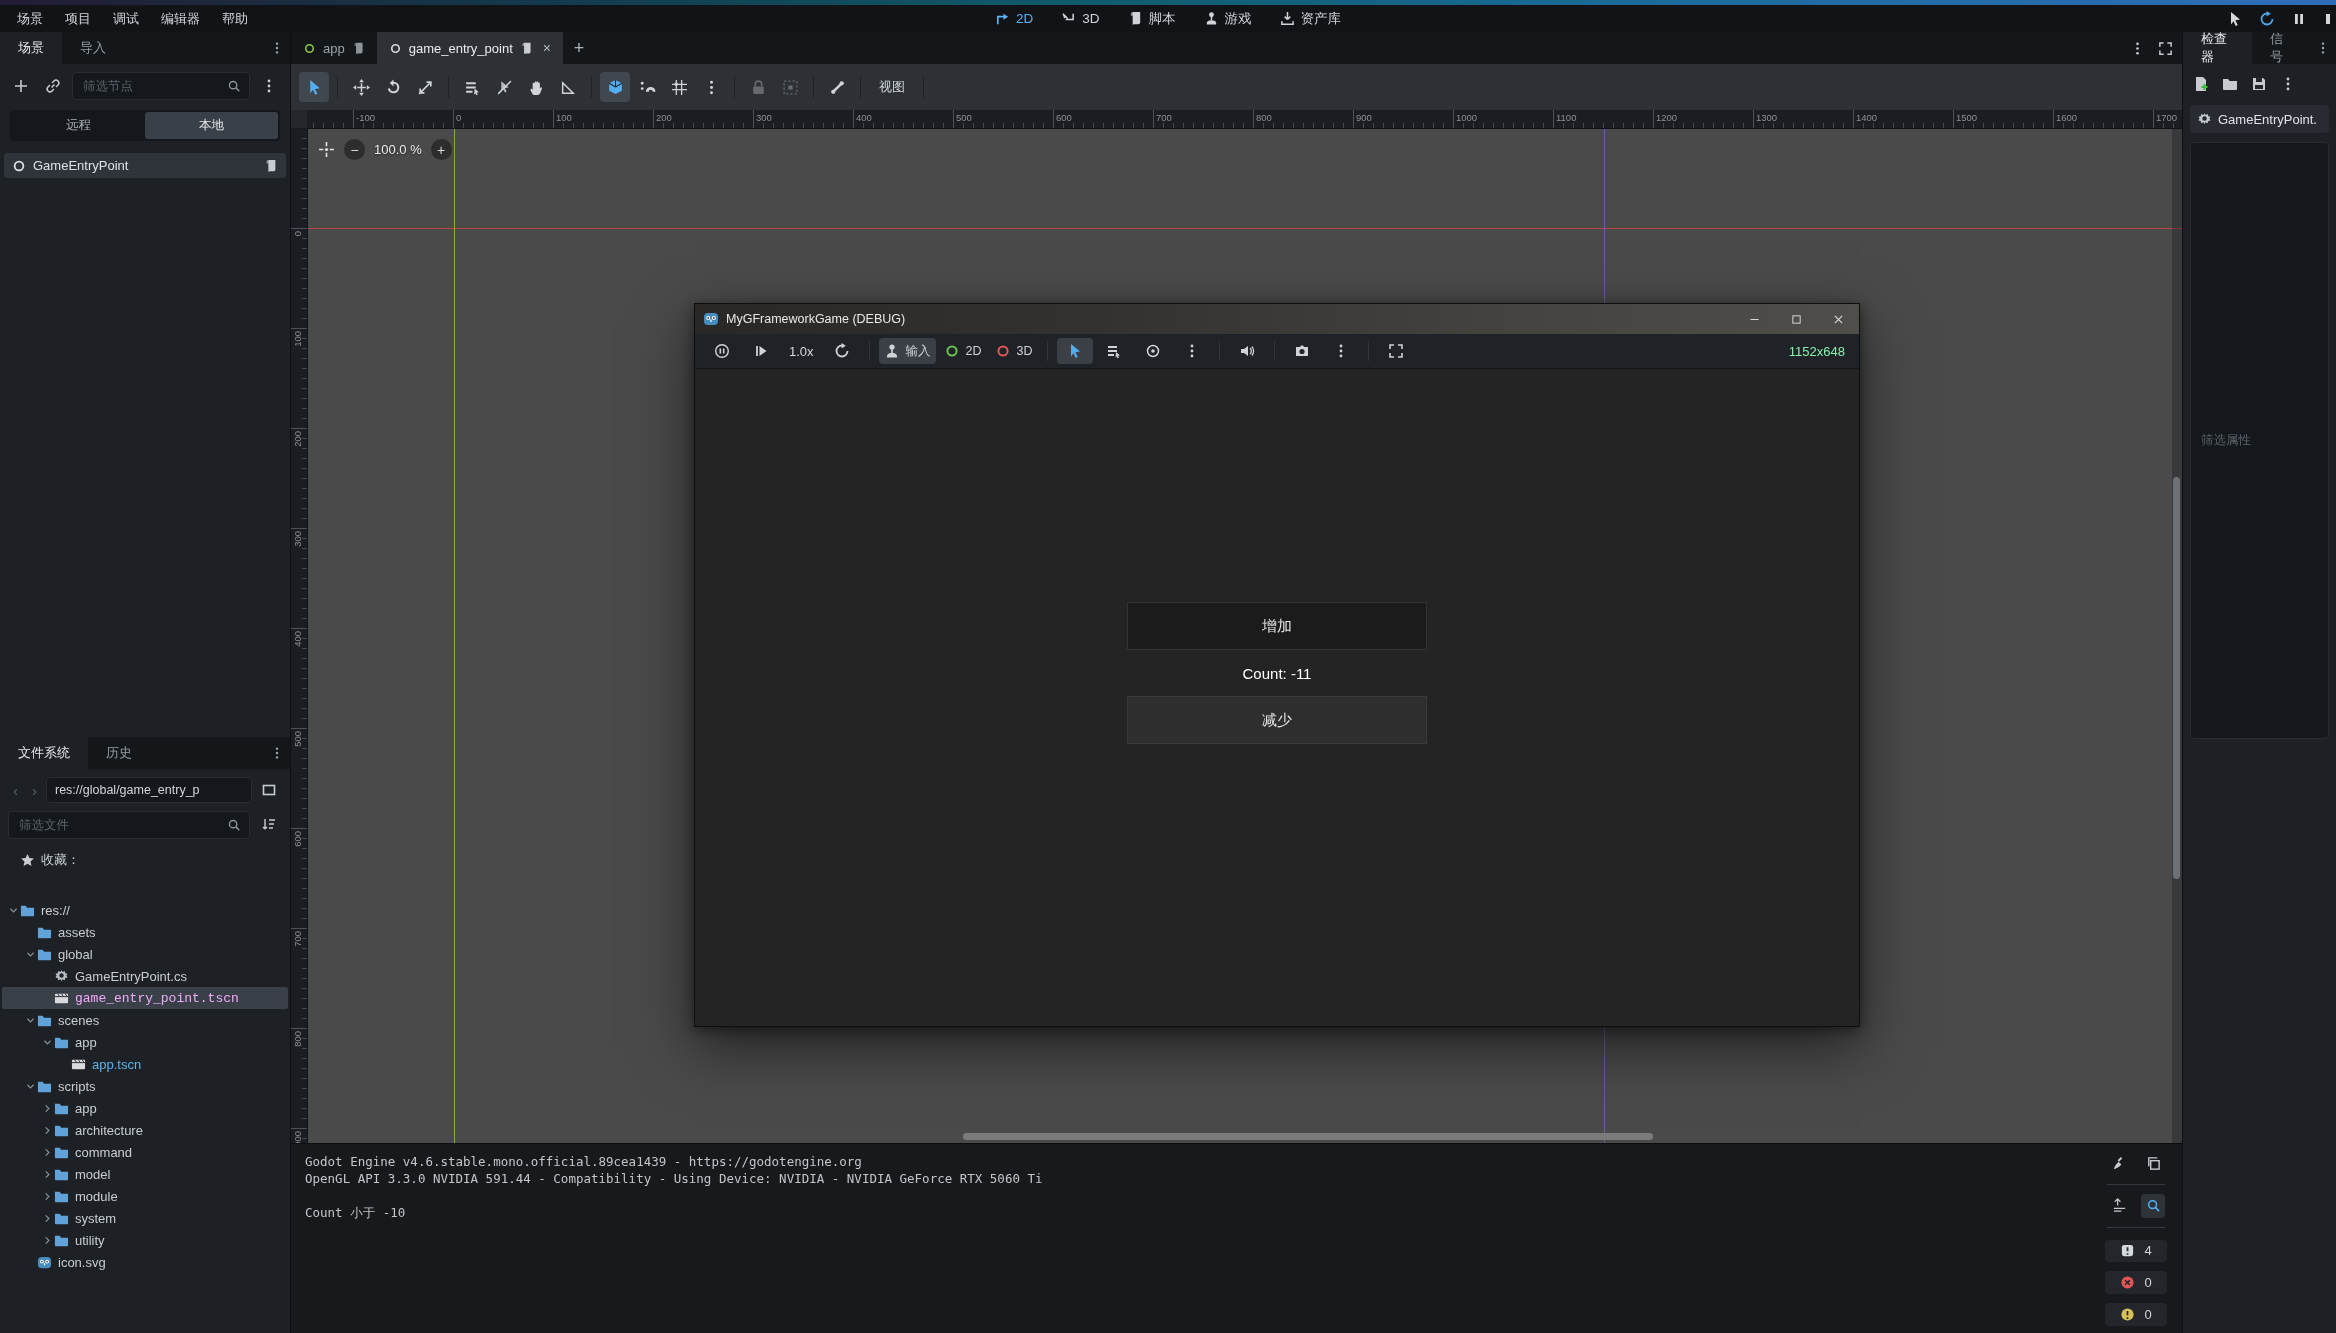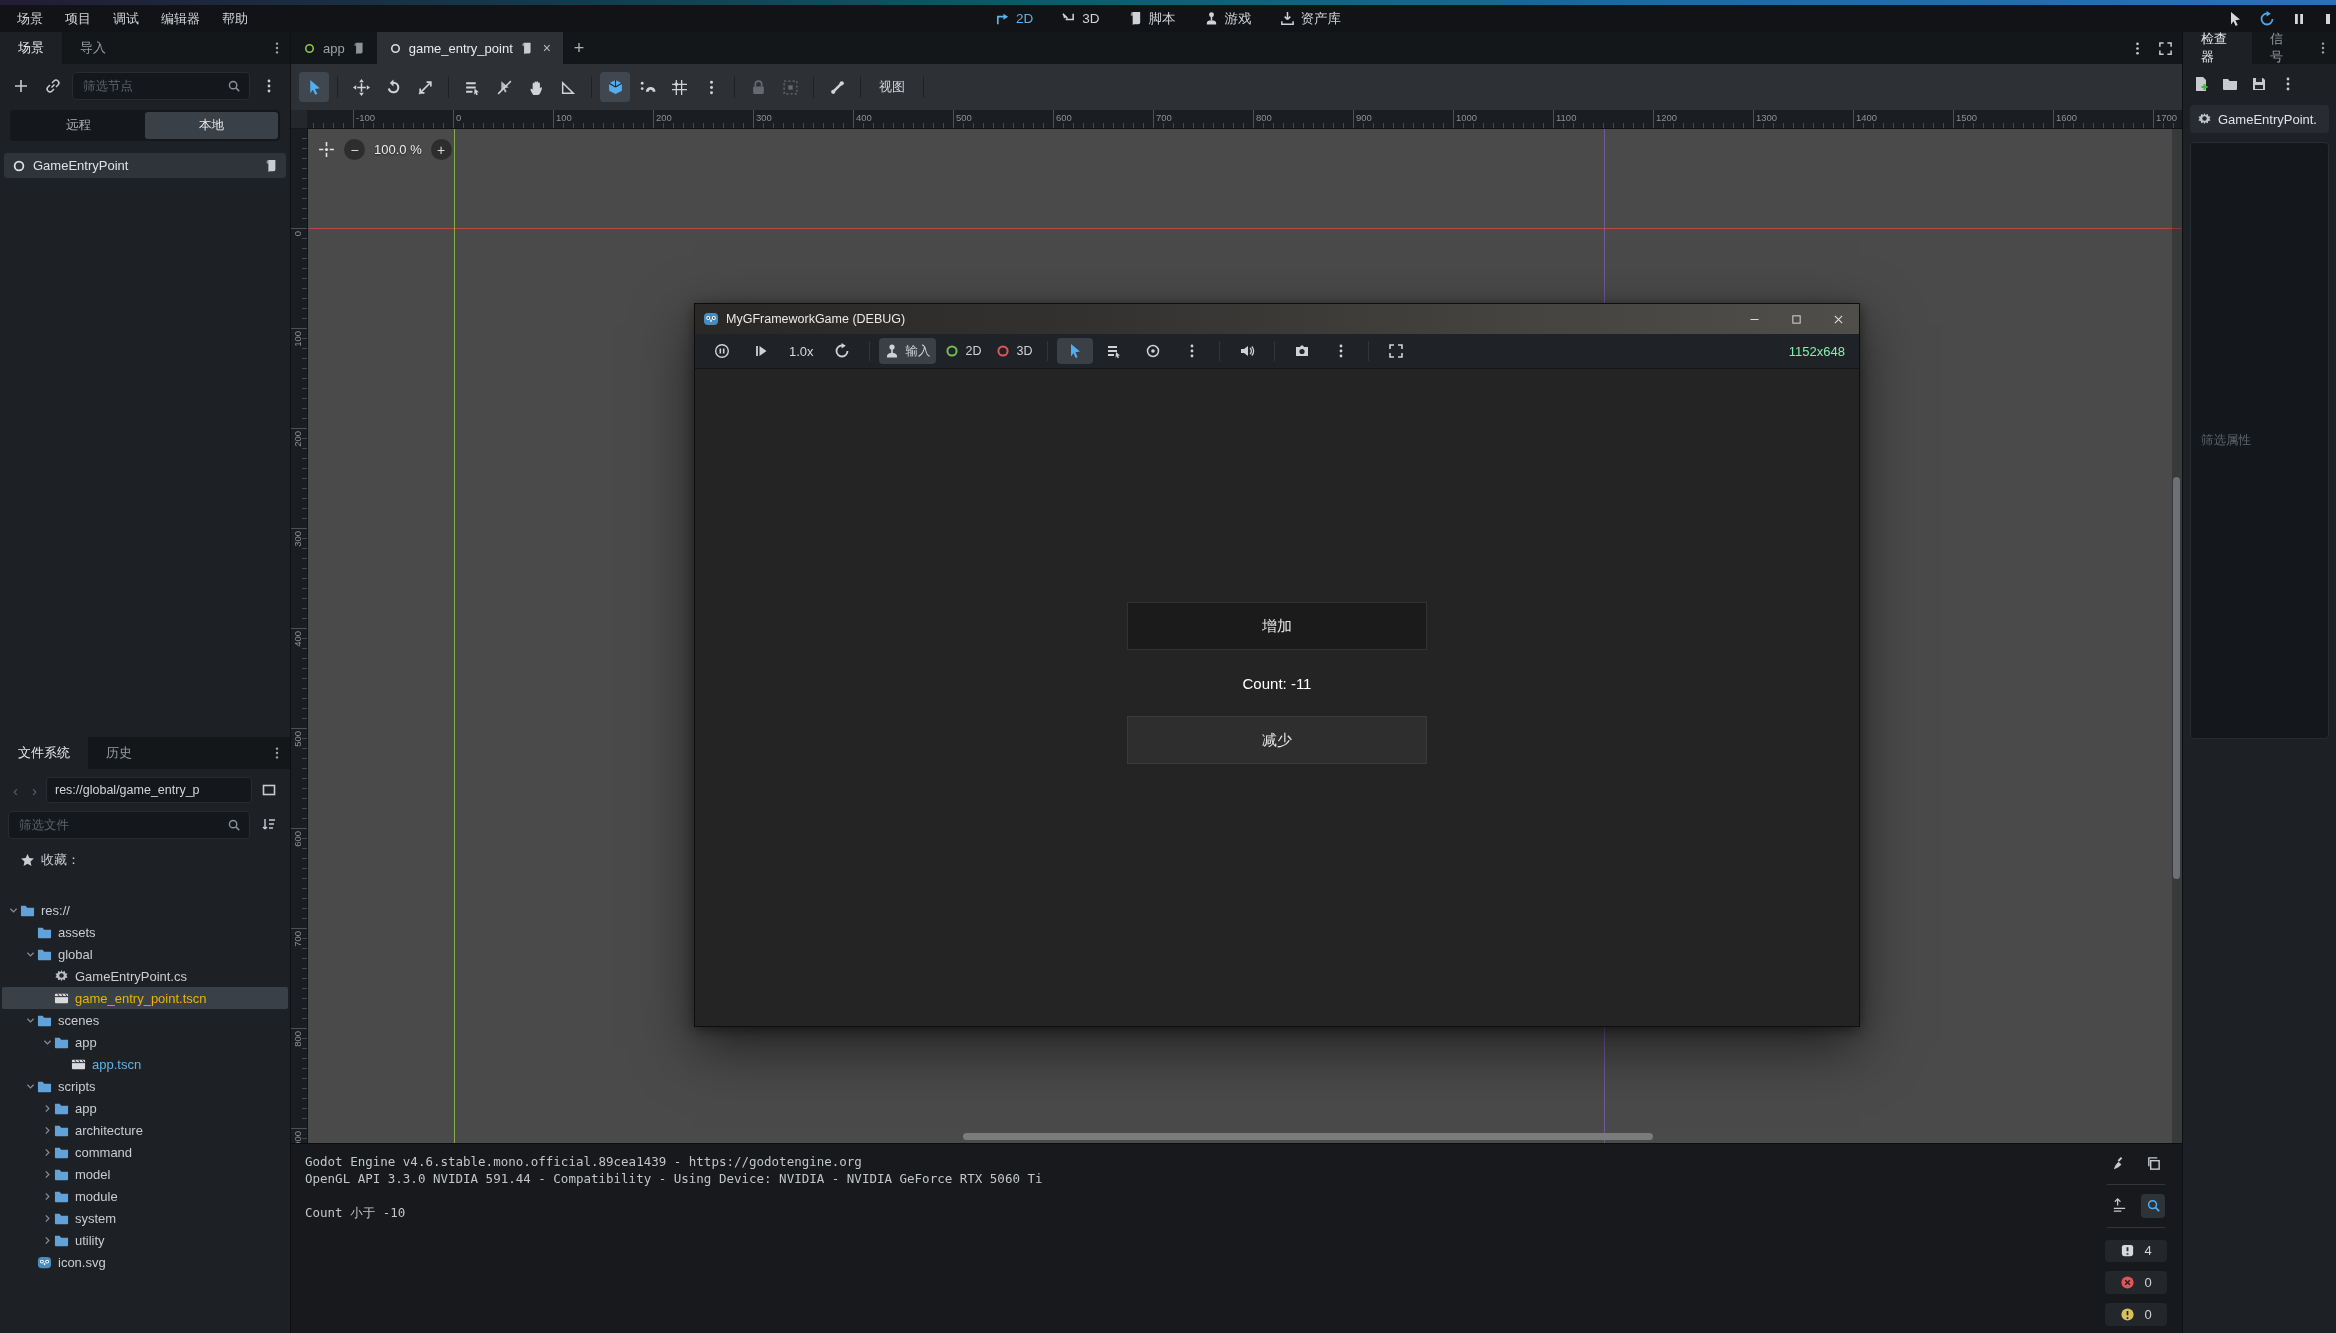--- a/index.html
+++ b/index.html
@@ -133,21 +133,21 @@
   .winbtn svg{width:13px;height:13px;display:block;}
   .gw-toolbar{height:34px;background:#1f2226;border-bottom:1px solid #131518;display:flex;align-items:center;padding:0 9px;gap:3px;}
   .gw-btn{height:26px;min-width:26px;padding:0 5px;border-radius:4px;display:flex;align-items:center;justify-content:center;color:#cfd3d7;gap:6px;font-size:12.5px;flex:none;}
   .gw-btn.active{background:#3a4046;}
   .gw-btn .ico svg{width:16px;height:16px;display:block;}
   .gw-sep{width:1px;height:20px;background:#32363b;margin:0 6px;flex:none;}
   .gw-speed{font-size:13px;color:#d7dadd;padding:0 7px;}
   .gw-res{margin-left:auto;font-size:13px;color:#86efac;padding-right:5px;}
   .ring-green{color:#6fbf50;} .ring-red{color:#e05555;}
   .gw-content{position:absolute;top:65px;bottom:0;left:0;right:0;background:#242424;}
-  .gw-stack{position:absolute;left:50%;top:233px;transform:translateX(-50%);width:300px;display:flex;flex-direction:column;gap:10px;}
+  .gw-stack{position:absolute;left:50%;top:233px;transform:translateX(-50%);width:300px;display:flex;flex-direction:column;}
   .gw-button{height:46px;display:flex;align-items:center;justify-content:center;font-size:15px;color:#e6e6e6;}
   .gw-button.increase{background:#1b1b1c;border:1px solid #323232;}
   .gw-button.decrease{background:#2e2e2f;border:1px solid #3a3a3a;}
   .gw-count{height:20px;margin:13px 0;display:flex;align-items:center;justify-content:center;font-size:15px;color:#ffffff;}
   .ico{display:inline-flex;}
 </style>
 </head>
 <body>
 
 <div class="page">
@@ -411,21 +411,21 @@
               <span class="flabel">GameEntryPoint.cs</span>
             </div>
             <div class="fs-row selected" style="padding-left: 38px;">
               <span class="expander"></span>
               <span class="ico" style="color: rgb(216, 218, 222);">
                 <svg viewBox="0 0 16 16">
                   <rect x="1" y="3" width="14" height="10" rx="1" fill="currentColor"></rect>
                   <path d="M1 6h14M4 3l2 3M8 3l2 3M12 3l2 3" stroke="#23272c" stroke-width="1" fill="none"></path>
                 </svg>
               </span>
-              <span class="flabel" style="color: #eab308;">game_entry_point.tscn</span>
+              <span class="flabel" style="color: #f0abfc; font-family: Liberation Mono, monospace;">game_entry_point.tscn</span>
             </div>
             <div class="fs-row" style="padding-left: 21px;">
               <span class="expander">
                 <svg viewBox="0 0 16 16">
                   <path d="M3.5 5.5L8 10l4.5-4.5" fill="none" stroke="currentColor" stroke-width="1.8"></path>
                 </svg>
               </span>
               <span class="ico" style="color: rgb(97, 163, 216);">
                 <svg viewBox="0 0 16 16">
                   <path d="M1 3h5l1.6 2H15v8a1 1 0 0 1-1 1H2a1 1 0 0 1-1-1z" fill="currentColor"></path>

